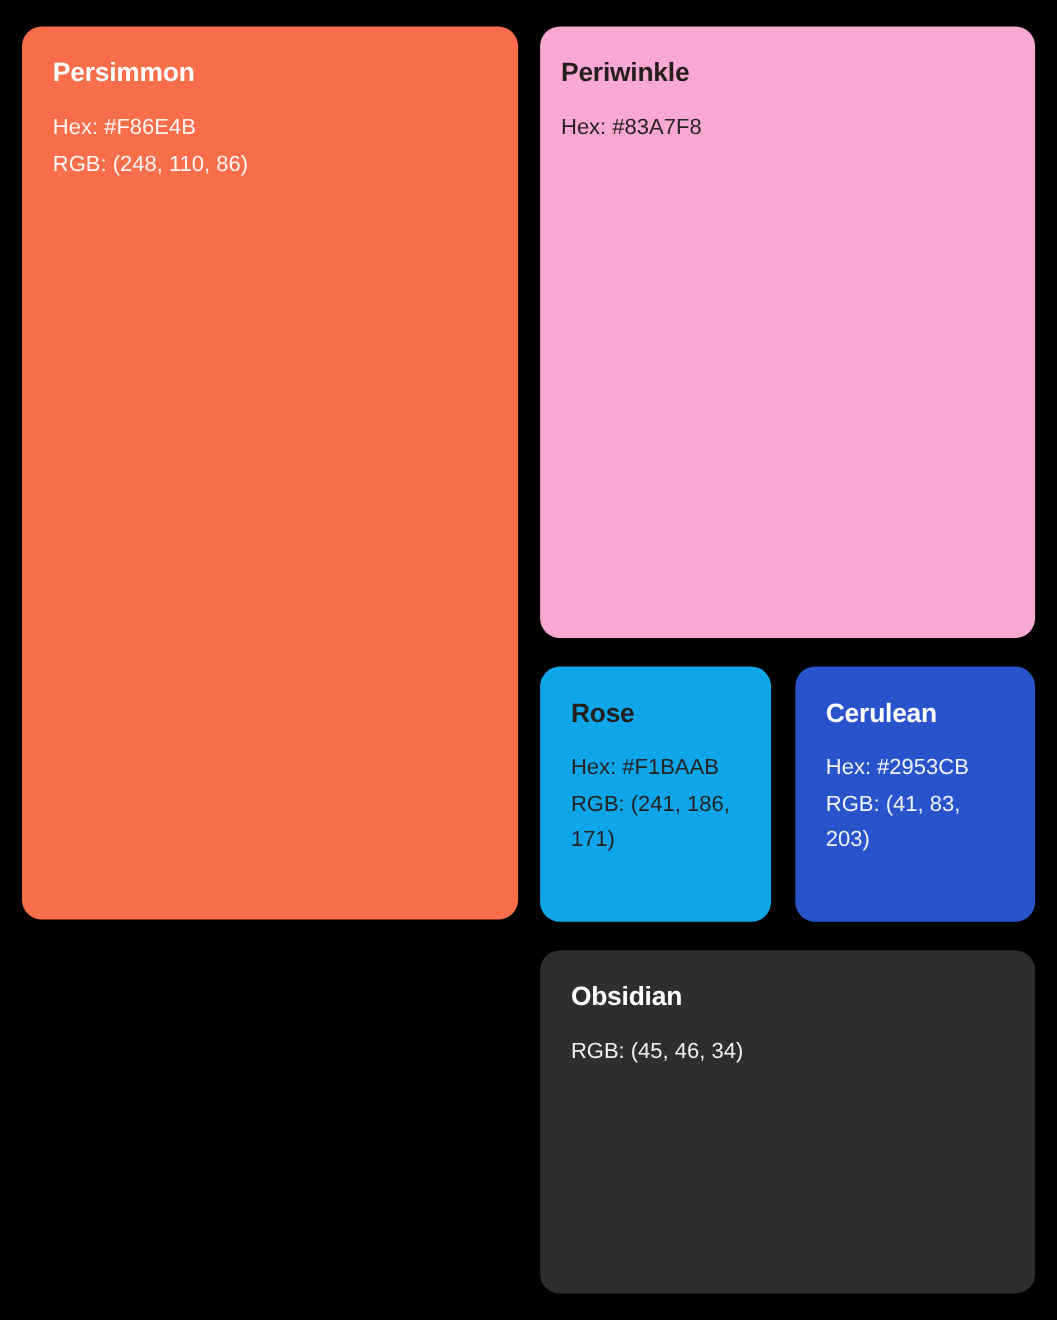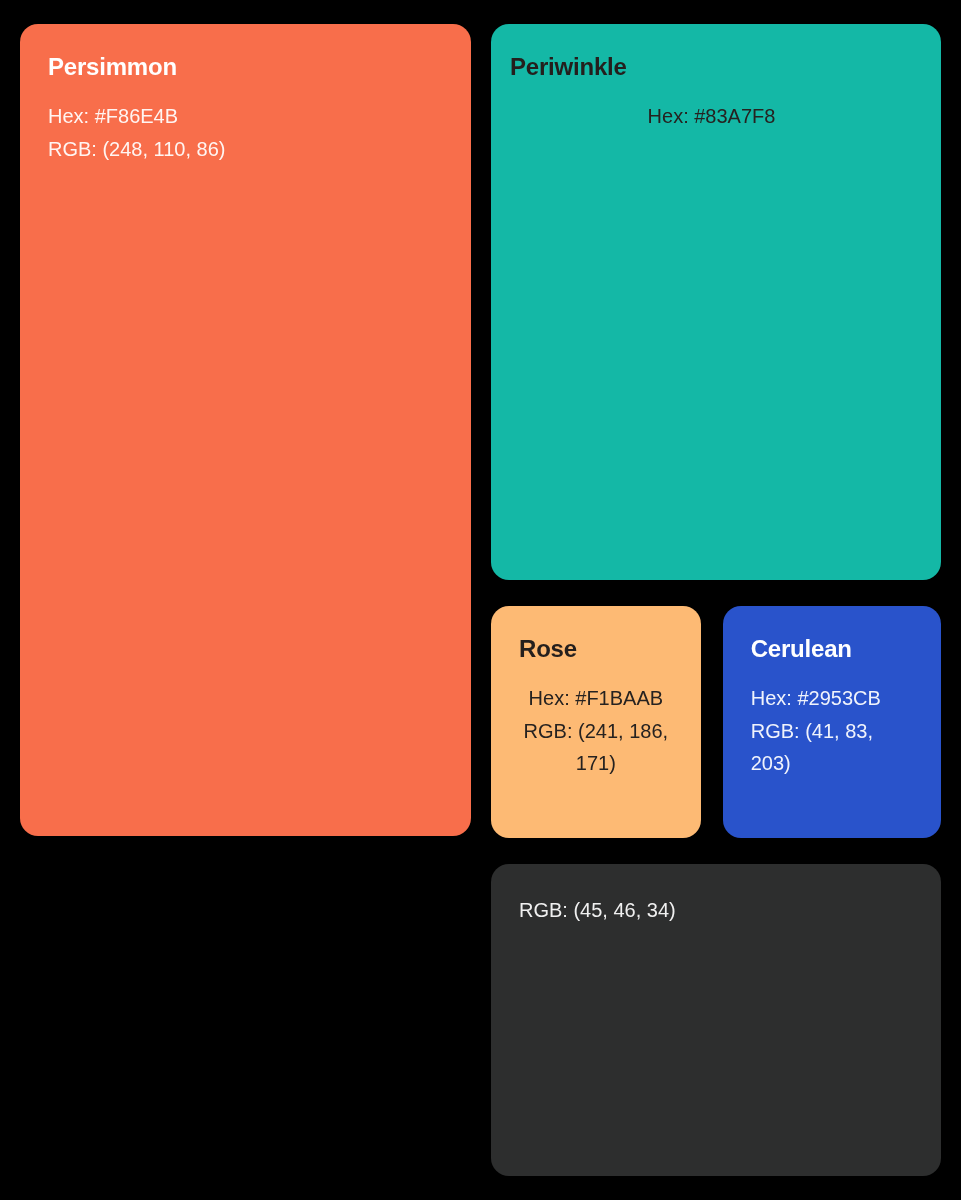--- a/index.html
+++ b/index.html
@@ -71,60 +71,61 @@
     margin: 0;
     font-size: 20px;
     font-weight: 500;
     line-height: 1.62;
   }
 
   
   .on-dark  .card-title { color: #ffffff; }
   .on-dark  .card-meta  { color: rgba(255,255,255,0.93); }
   .on-light .card-title { color: #241f1d; }
-  .on-light .card-meta  { color: #262220; text-align: center; }
+  .on-light .card-meta  { color: #262220; }
 </style>
 </head>
 <body style="background-color: rgb(0, 0, 0);">
 
 <div class="palette" style="background-color: rgb(0, 0, 0);">
 
   <div class="col col-left">
 
     <div class="card card-persimmon on-dark" style="background-color: rgb(248, 110, 75);">
       <h2 class="card-title">Persimmon</h2>
       <p class="card-meta">Hex: #F86E4B</p>
       <p class="card-meta">RGB: (248, 110, 86)</p>
     </div>
 
 
   </div>
 
   <div class="col col-right">
 
-    <div class="card card-periwinkle on-light" style="background-color: #14b8a6; padding-left: 19px;">
+    <div class="card card-periwinkle on-light" style="background-color: #f9a8d4; padding-left: 19px;">
       <h2 class="card-title">Periwinkle</h2>
       <p class="card-meta">Hex: #83A7F8</p>
     </div>
 
     <div class="row-split">
 
-      <div class="card card-rose on-light" style="background-color: #fdba74;">
+      <div class="card card-rose on-light" style="background-color: #0ea5e9;">
         <h2 class="card-title">Rose</h2>
         <p class="card-meta">Hex: #F1BAAB</p>
         <p class="card-meta">RGB: (241, 186, 171)</p>
       </div>
 
       <div class="card card-cerulean on-dark" style="background-color: rgb(41, 83, 203);">
         <h2 class="card-title">Cerulean</h2>
         <p class="card-meta">Hex: #2953CB</p>
         <p class="card-meta">RGB: (41, 83, 203)</p>
       </div>
 
     </div>
 
     <div class="card card-obsidian on-dark" style="background-color: rgb(45, 46, 46);">
+      <h2 class="card-title">Obsidian</h2>
       <p class="card-meta">RGB: (45, 46, 34)</p>
     </div>
 
   </div>
 
 </div>
 
 </body></html>

